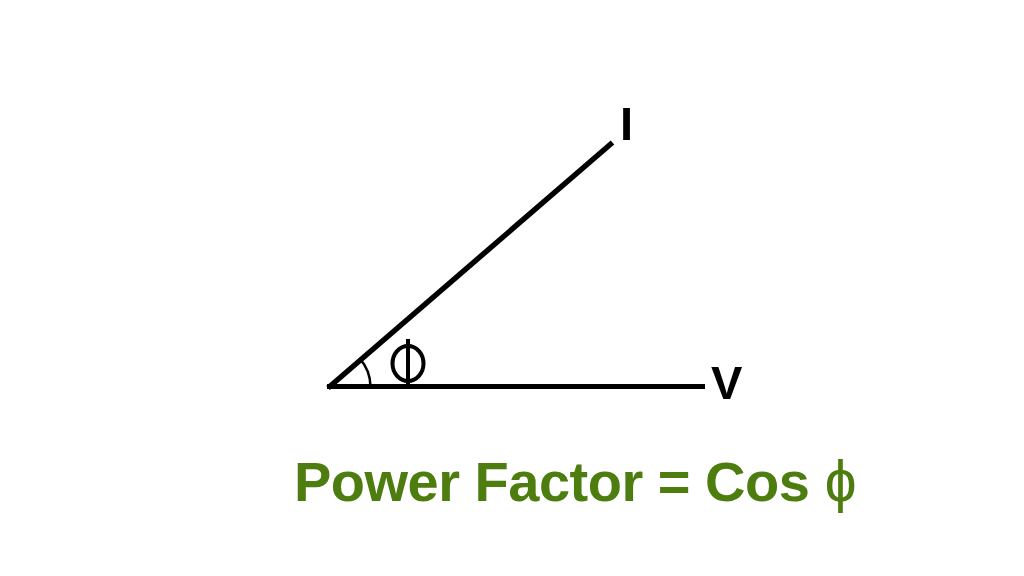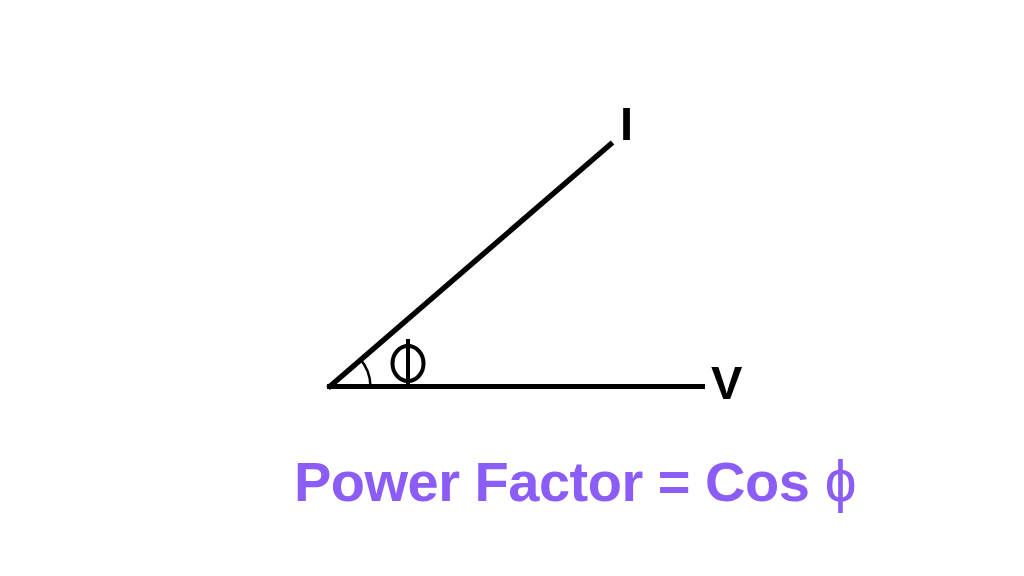--- a/index.html
+++ b/index.html
@@ -49,21 +49,21 @@
   }
   #caption {
     position: absolute;
     left: 294px;
     top: 452px;
     font-family: "Liberation Sans", sans-serif;
     font-weight: bold;
     font-size: 56px;
     line-height: 1;
     letter-spacing: -0.5px;
-    color: #8b5cf6;
+    color: #4d7c0f;
     white-space: nowrap;
   }
   #caption .cap-phi {
     font-weight: normal;
     font-size: 58px;
   }
 </style>
 </head>
 <body>
 

